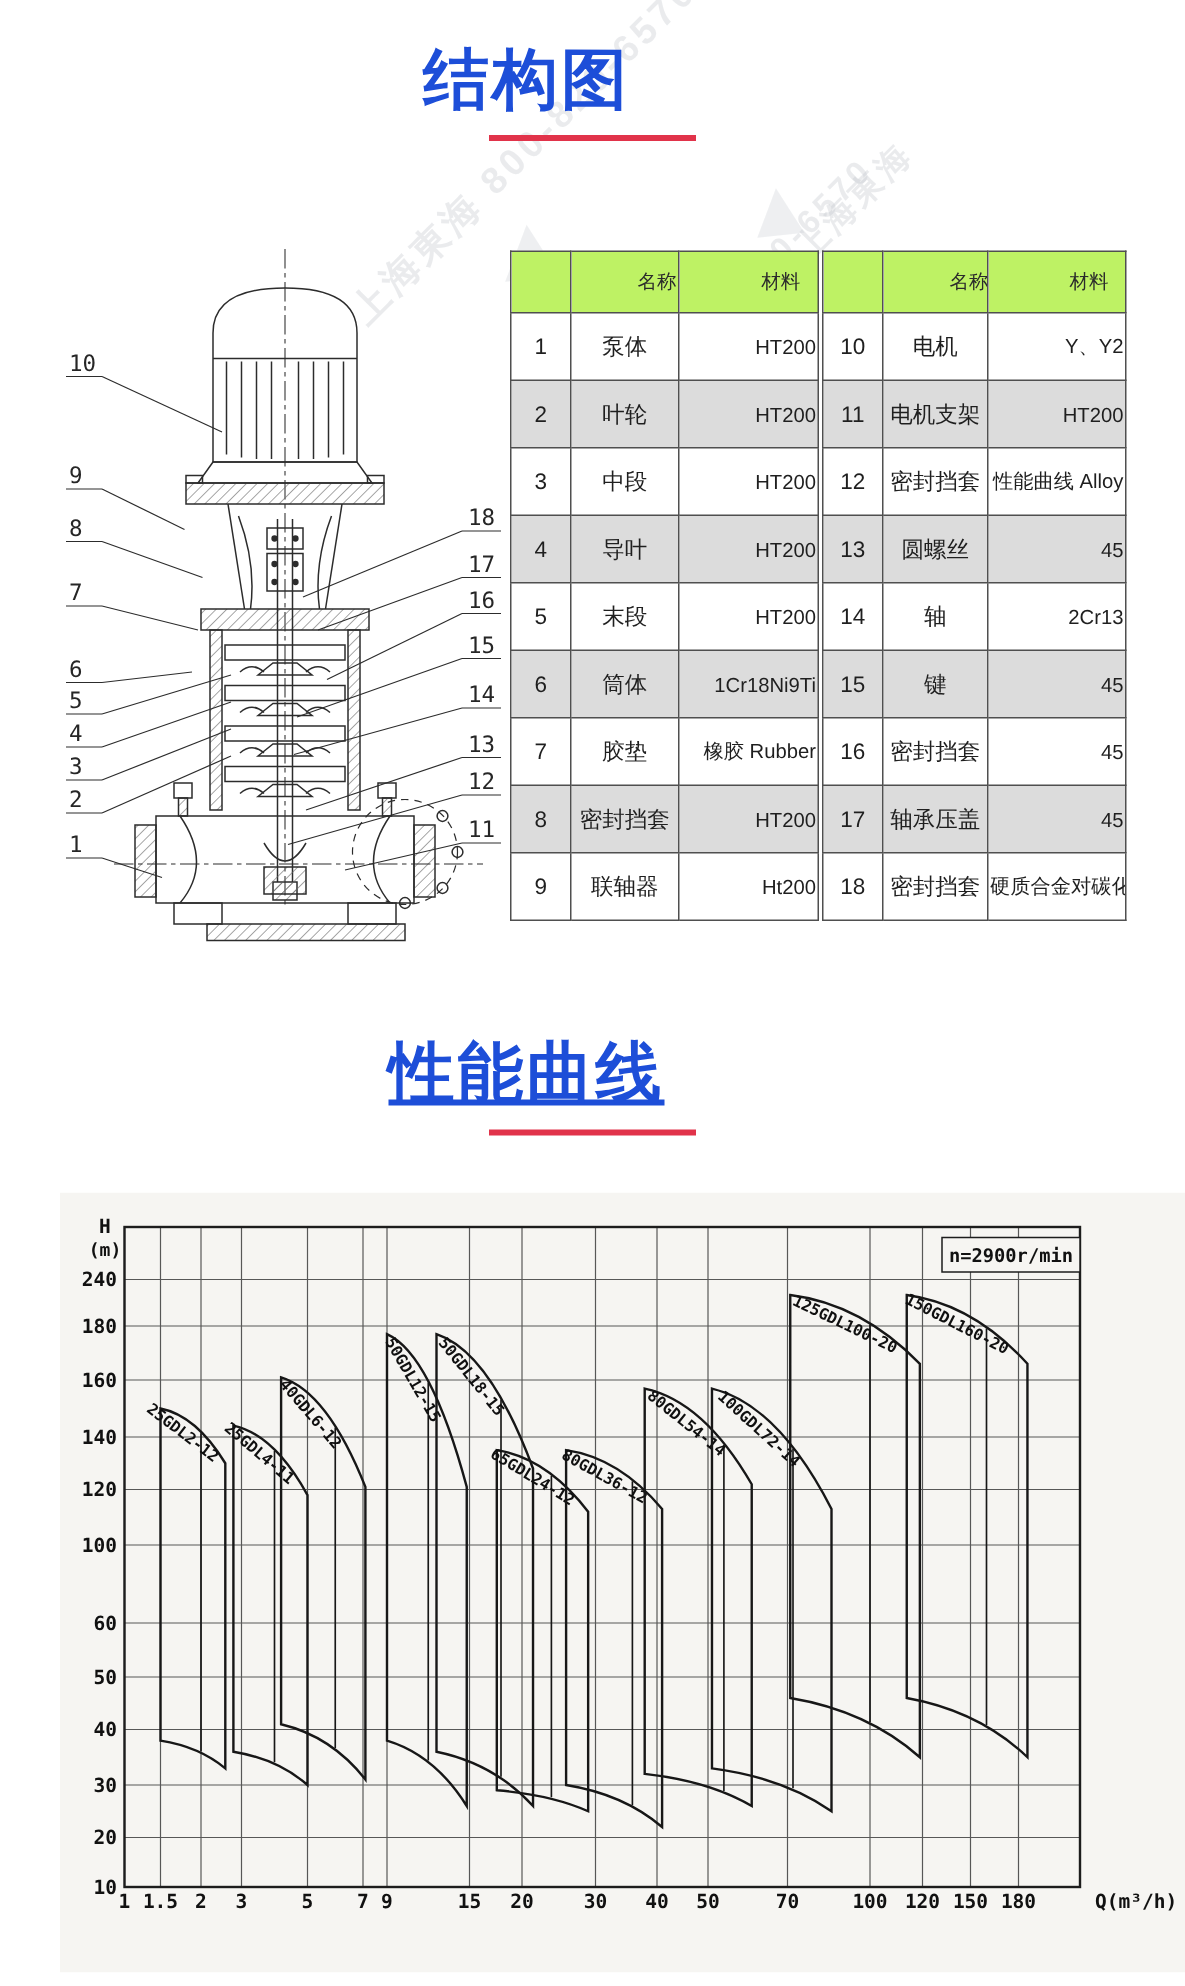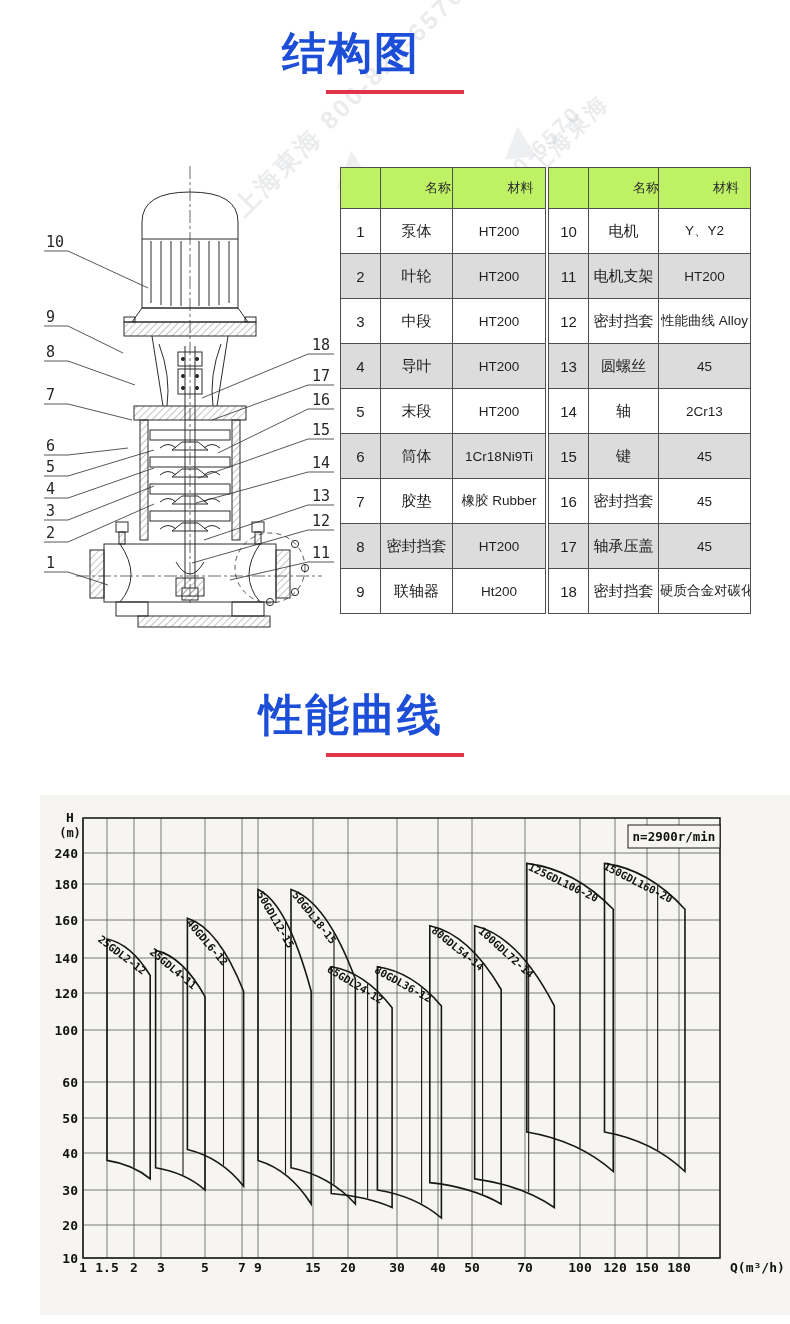--- a/index.html
+++ b/index.html
@@ -6,39 +6,39 @@
   body{
     width:790px;height:1324px;position:relative;background:#ffffff;
     font-family:"Liberation Sans",sans-serif;overflow:hidden;color:#222;
   }
   
   .sec-title{
     position:absolute;left:0;width:652px;text-align:center;
     font-size:44px;font-weight:bold;color:#1d4ed8;letter-spacing:2px;margin:0;padding-left:25px;
   }
   #title-structure{top:24px;}
-  #title-performance{top:686px;}
+  #title-performance{top:686px;text-decoration:underline;}
   .title-bar{position:absolute;left:50%;transform:translateX(-50%);width:138px;height:4px;background:#e1334a;}
   #bar-structure{top:90px;}
   #bar-performance{top:753px;}
   
   .wm{position:absolute;color:#c3c7cd;opacity:.34;font-weight:bold;white-space:nowrap;
       transform:rotate(-45deg);transform-origin:left bottom;letter-spacing:3px;z-index:0;}
   .wm-logo{position:absolute;color:#c9cdd3;opacity:.30;font-size:62px;z-index:0;transform:rotate(-6deg);}
   
   .parts-table{position:absolute;border-collapse:collapse;table-layout:fixed;background:#fff;z-index:2;}
   #parts-left{left:340px;top:167px;width:205px;}
   #parts-right{left:548px;top:167px;width:202px;}
   .parts-table th,.parts-table td{
     border:1px solid #4f4f4f;text-align:center;vertical-align:middle;
     overflow:hidden;white-space:nowrap;
   }
   .parts-table th{height:38px;font-size:13px;font-weight:normal;color:#2b2b2b;background:#bef264;padding-left:44px;}
   .parts-table td{height:42px;font-size:15px;color:#1f1f1f;}
-  .parts-table td:last-child{font-size:13.5px;}
+  .parts-table td:last-child{font-size:13.5px;text-align:right;}
   .parts-table tr.alt td{background:#dcdcdc;}
   
   #pump-diagram{position:absolute;left:20px;top:148px;z-index:1;}
   #perf-chart{position:absolute;left:40px;top:795px;z-index:1;}
   svg text{font-family:"DejaVu Sans Mono",monospace;}
   .cad-num{font-size:15px;fill:#262626;}
 </style>
 </head>
 <body>
 

